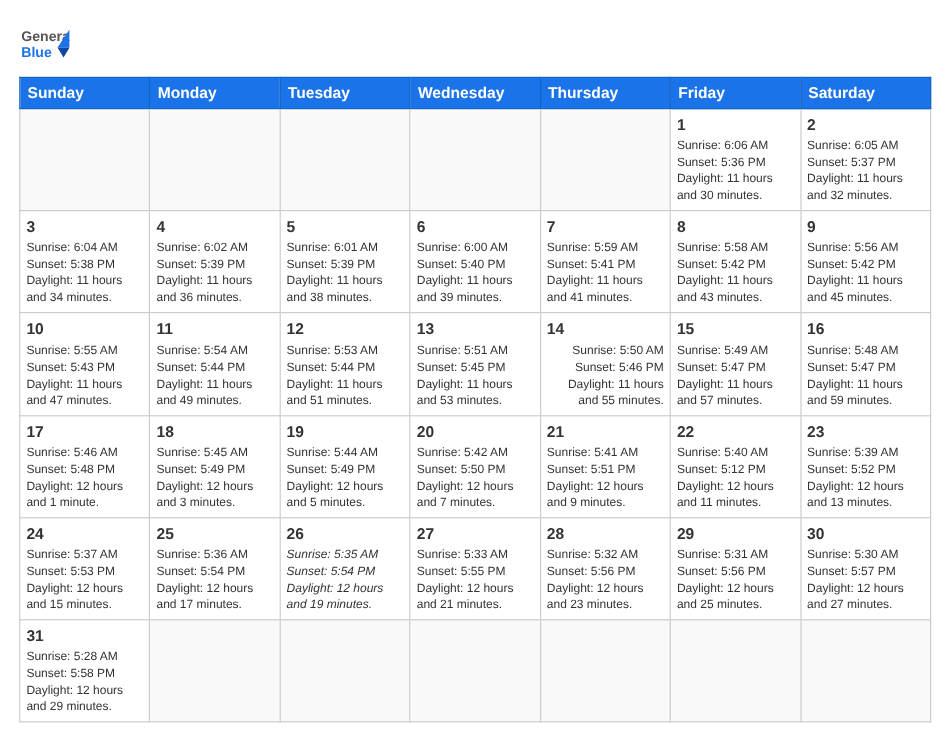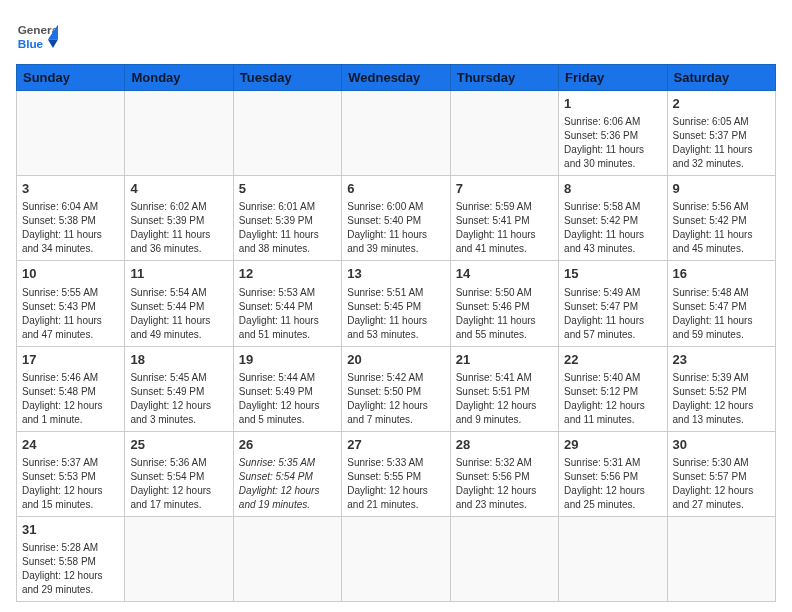--- a/index.html
+++ b/index.html
@@ -28,21 +28,21 @@
       font-size: 15px;
       color: #555;
     }
     .calendar {
       width: 100%;
       border-collapse: collapse;
       border: 1px solid #ccc;
     }
     .calendar th {
       background: #1a73e8;
-      color: #0f172a;
+      color: #ffffff;
       text-align: left;
       padding: 5px 6px;
       font-size: 13px;
       font-weight: bold;
       border: 1px solid #1565c0;
     }
     .calendar td {
       vertical-align: top;
       border: 1px solid #ccc;
       padding: 4px 5px;
@@ -192,21 +192,21 @@
 Daylight: 11 hours and 51 minutes.</div>
           </td>
           <td>
             <span class="date-num">13</span>
             <div class="cell-content" style="white-space: pre-line;">Sunrise: 5:51 AM
 Sunset: 5:45 PM
 Daylight: 11 hours and 53 minutes.</div>
           </td>
           <td>
             <span class="date-num">14</span>
-            <div class="cell-content" style="white-space: pre-line;">Sunrise: 5:50 AM
+            <div class="cell-content" style="white-space: pre-line; text-align: right;">Sunrise: 5:50 AM
 Sunset: 5:46 PM
 Daylight: 11 hours and 55 minutes.</div>
           </td>
           <td>
             <span class="date-num">15</span>
             <div class="cell-content" style="white-space: pre-line;">Sunrise: 5:49 AM
 Sunset: 5:47 PM
 Daylight: 11 hours and 57 minutes.</div>
           </td>
           <td>

